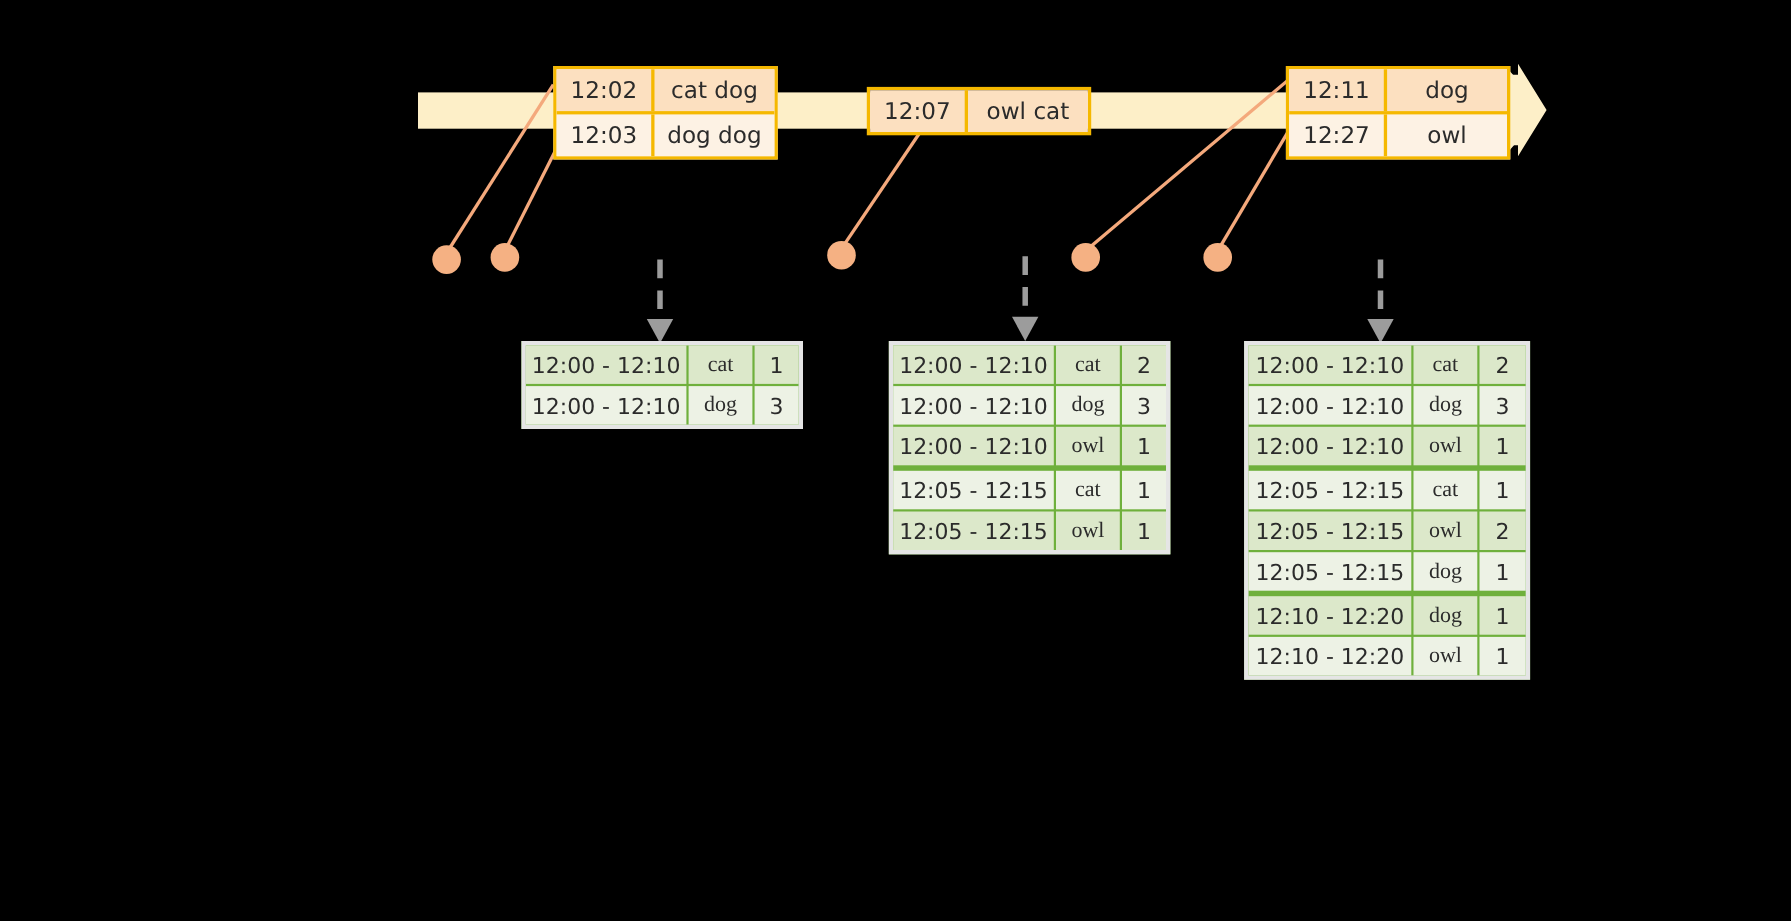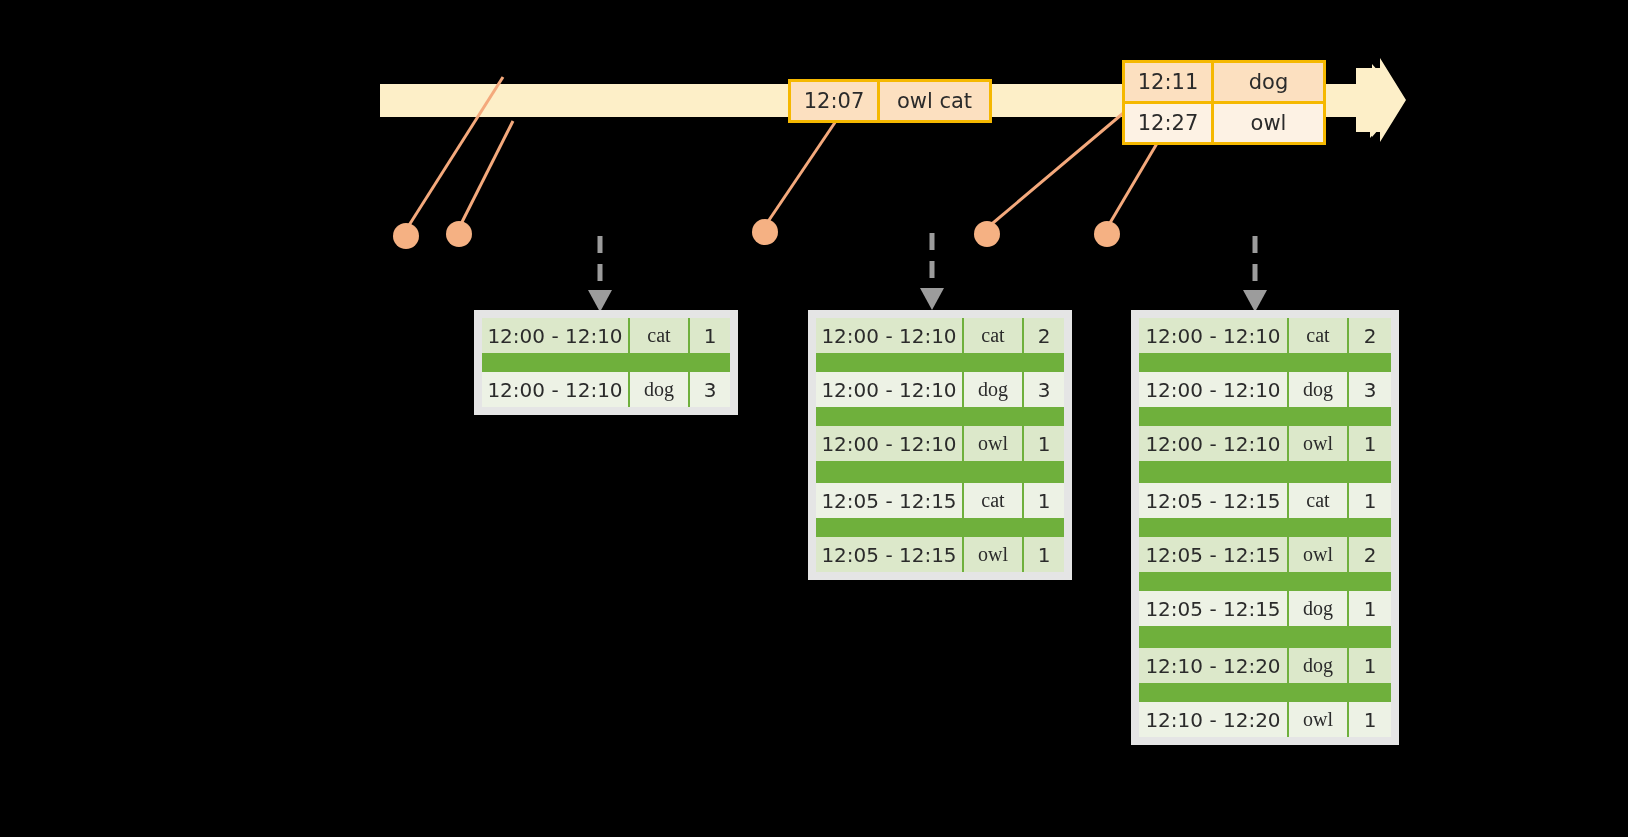--- a/index.html
+++ b/index.html
@@ -46,25 +46,25 @@
     font-family: "DejaVu Sans", sans-serif;
     white-space: nowrap;
     padding: 0 6px;
   }
   .ev-time { width: 86px; height: 38px; }
   .ev-text { width: 112px; height: 38px; border-left: 3px solid #F5B800; }
 
   
   .result-table {
     position: absolute;
-    border: 8px solid #e5e5e5;
+    border: 4px solid #e5e5e5;
     background: #6FB03C;
     display: flex;
     flex-direction: column;
-    gap: 19px;
+    gap: 2px;
   }
   .res-row {
     display: flex;
     gap: 2px;
   }
   .res-row.group-sep { margin-top: 3px; }
   .res-cell {
     display: flex;
     align-items: center;
     justify-content: center;
@@ -119,29 +119,39 @@
       <line x1="932" y1="233" x2="932" y2="290" stroke-dasharray="17 11"></line>
       <line x1="1255" y1="236" x2="1255" y2="292" stroke-dasharray="17 11"></line>
     </g>
     <g fill="#9C9C9C">
       <polygon points="588,290 612,290 600,312"></polygon>
       <polygon points="920,288 944,288 932,310"></polygon>
       <polygon points="1243,290 1267,290 1255,312"></polygon>
     </g>
   </svg>
 
+  <div class="event-box" style="left:503px; top:60px;">
+    <div class="event-row shade-a">
+      <div class="ev-time">12:02</div>
+      <div class="ev-text">cat dog</div>
+    </div>
+    <div class="event-row shade-b">
+      <div class="ev-time">12:03</div>
+      <div class="ev-text">dog dog</div>
+    </div>
+  </div>
 
   <div class="event-box" style="left:788px; top:79px;text-align:right;">
     <div class="event-row shade-a">
       <div class="ev-time">12:07</div>
       <div class="ev-text">owl cat</div>
     </div>
   </div>
 
-  <div class="event-box" style="left:1122px; top:60px;">
+  <div class="event-box" style="left:1169px; top:60px;">
     <div class="event-row shade-a">
       <div class="ev-time">12:11</div>
       <div class="ev-text">dog</div>
     </div>
     <div class="event-row shade-b">
       <div class="ev-time">12:27</div>
       <div class="ev-text">owl</div>
     </div>
   </div>
 

